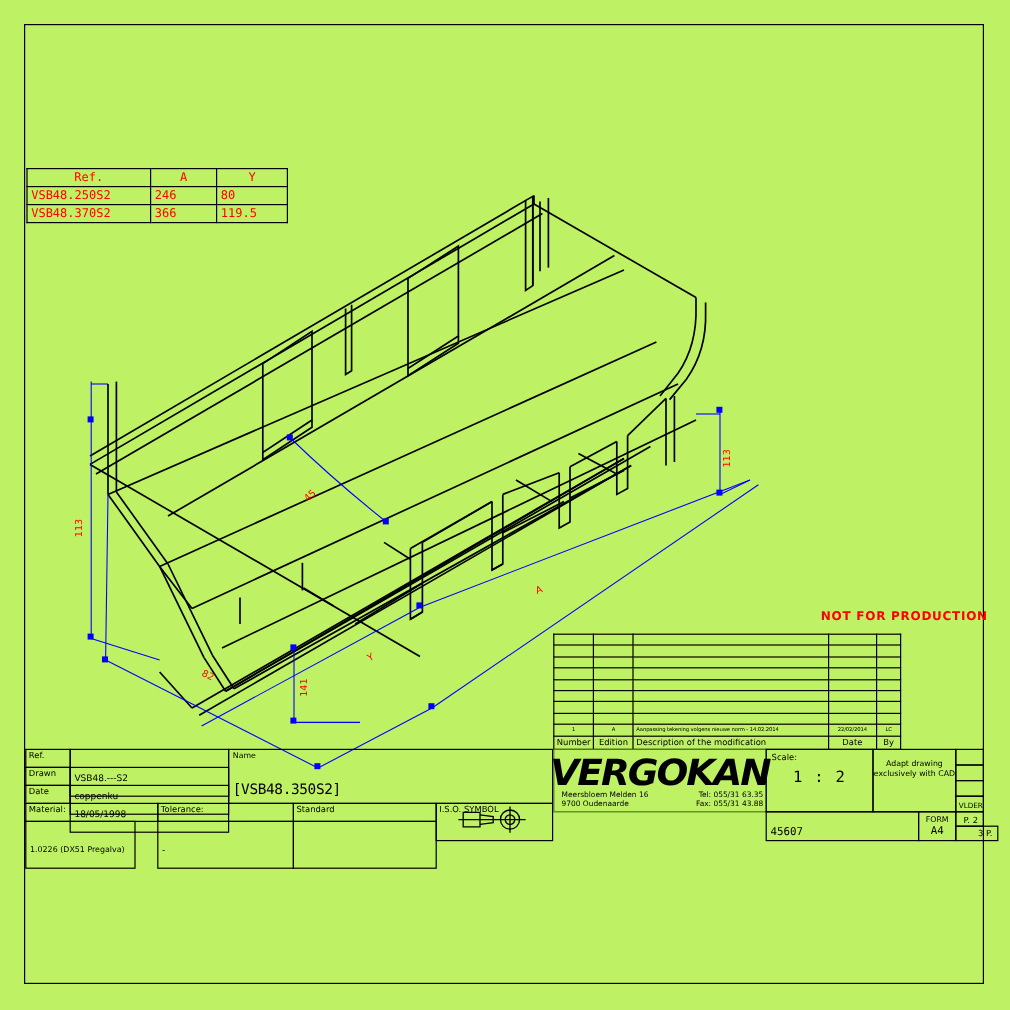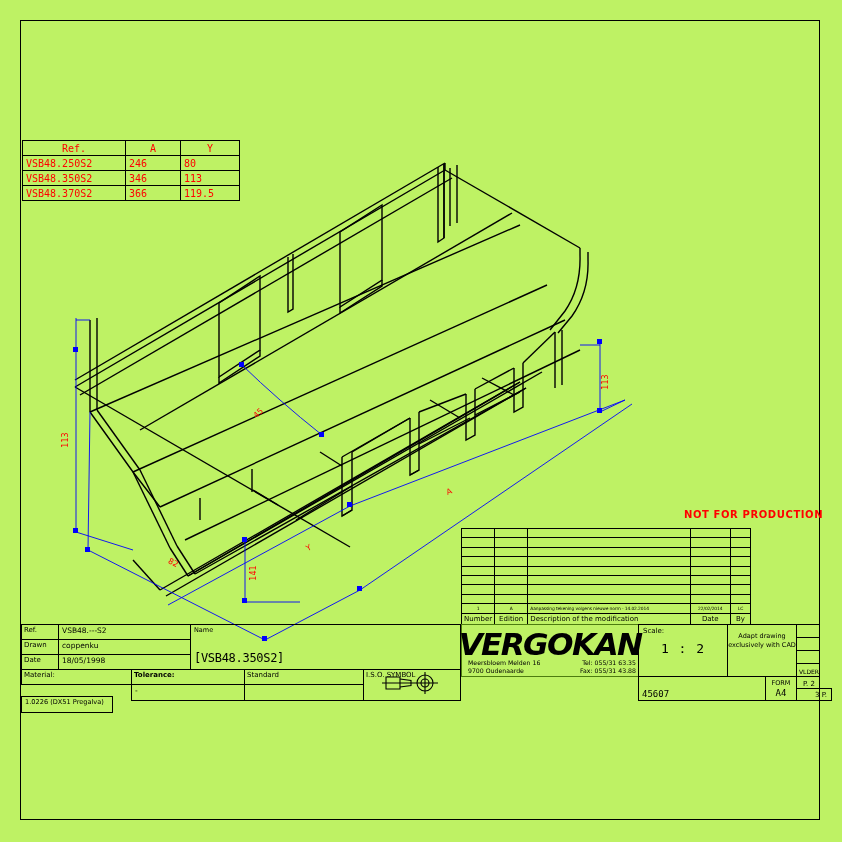--- a/index.html
+++ b/index.html
@@ -117,21 +117,21 @@
     overflow: hidden;
   }
   .tb-lbl {
     font-size: 7px;
     padding: 1px 2px;
     line-height: 9px;
     white-space: nowrap;
   }
   .tb-val {
     font-size: 7.5px;
-    padding: 1px 3px;
+    padding: 19px 3px;
     line-height: 9px;
     white-space: nowrap;
   }
   .tb-name-lbl {
     position: absolute;
     left: 3px; top: 1px;
     font-size: 6.5px;
   }
   .tb-name-main {
     position: absolute;
@@ -253,25 +253,20 @@
     <tbody>
       <tr>
         <th class="c-ref">Ref.</th>
         <th class="c-a">A</th>
         <th class="c-y">Y</th>
       </tr>
       <tr>
         <td>VSB48.250S2</td>
         <td>246</td>
         <td>80</td>
-      </tr>
-      <tr>
-        <td>VSB48.350S2</td>
-        <td>346</td>
-        <td>113</td>
       </tr>
       <tr>
         <td>VSB48.370S2</td>
         <td>366</td>
         <td>119.5</td>
       </tr>
     </tbody>
   </table>
 
   <svg id="drawing" viewBox="0 0 800 800">
@@ -499,25 +494,25 @@
 
     <div class="tb-cell tb-lbl" style="left:0;top:30px;width:38px;height:16px;">Date</div>
     <div class="tb-cell tb-val" style="left:37px;top:30px;width:133px;height:16px;">18/05/1998</div>
 
     <div class="tb-cell" style="left:169px;top:0;width:271px;height:46px;">
       <div class="tb-name-lbl">Name</div>
       <div class="tb-name-sub">[VSB48.350S2]</div>
     </div>
 
     <div class="tb-cell tb-lbl" style="left:0;top:45px;width:111px;height:16px;">Material:</div>
-    <div class="tb-cell tb-lbl" style="left:110px;top:45px;width:114px;height:16px;font-weight:bold;">Tolerance:</div>
+    <div class="tb-cell tb-lbl" style="left:110px;top:45px;width:114px;height:16px;">Tolerance:</div>
     <div class="tb-cell tb-lbl" style="left:223px;top:45px;width:120px;height:16px;">Standard</div>
     <div class="tb-cell tb-lbl" style="left:342px;top:45px;width:98px;height:32px;">I.S.O. SYMBOL</div>
 
-    <div class="tb-cell tb-val" style="left:0;top:60px;width:92px;height:17px;font-size:6.6px;margin-top:12px;">1.0226 (DX51 Pregalva)</div>
+    <div class="tb-cell tb-val" style="left:0;top:60px;width:92px;height:17px;font-size:6.6px;">1.0226 (DX51 Pregalva)</div>
     <div class="tb-cell tb-val" style="left:110px;top:60px;width:114px;height:17px;">-</div>
     <div class="tb-cell tb-val" style="left:223px;top:60px;width:120px;height:17px;"></div>
 
     <div id="logo-cell">
       <div id="logo-text">VERGOKAN</div>
       <div id="logo-addr">
         <div class="row">
           <span>Meersbloem Melden 16</span>
           <span>Tel: 055/31 63.35</span>
         </div>

